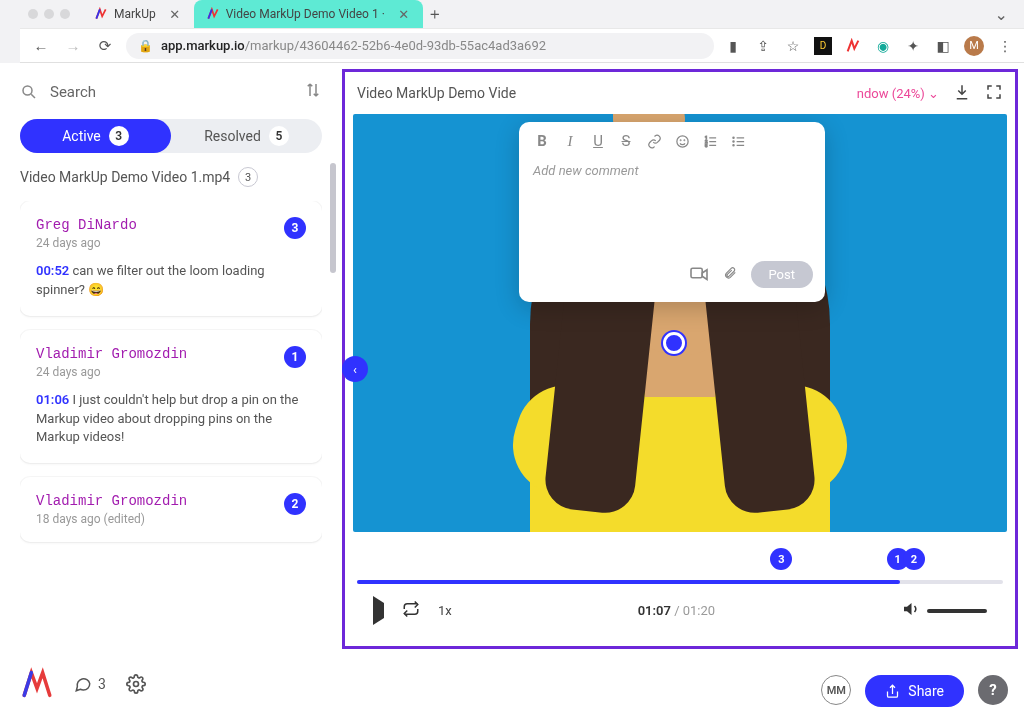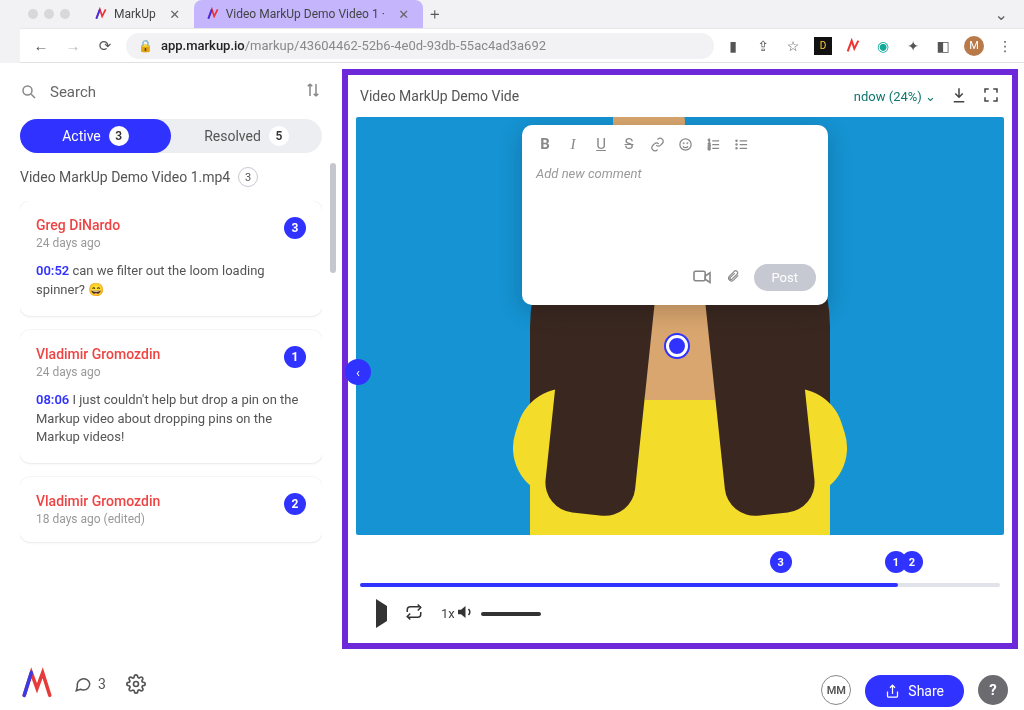--- a/index.html
+++ b/index.html
@@ -3,21 +3,21 @@
 <meta charset="utf-8">
 <style>
   * { box-sizing: border-box; margin: 0; padding: 0; font-family: -apple-system, BlinkMacSystemFont, "Segoe UI", Roboto, sans-serif; }
   body { background: #f2f2f4; width:1024px; height:710px; overflow:hidden; }
   
   .browser-chrome { background:#f2f2f4; border-bottom:1px solid #e0e0e0;margin-left:20px; }
   .tab-strip { display:flex; align-items:center; height:28px; padding:0 8px; }
   .traffic-lights { display:flex; gap:6px; margin-right:12px; }
   .tl { width:10px; height:10px; border-radius:50%; background:#d8d8da; }
   .tab { display:flex; align-items:center; gap:6px; height:28px; padding:0 12px; font-size:12px; color:#444; border-top-left-radius:8px; border-top-right-radius:8px; max-width:230px;}
-  .tab.active { background:#c4b5fd; }
+  .tab.active { background:#5eead4; }
   .tab .favicon { width:14px; height:14px; }
   .tab .close { color:#666; font-size:13px; width:14px; text-align:center; cursor:pointer;}
   .newtab { width:24px; height:24px; display:flex; align-items:center; justify-content:center; color:#555; font-size:16px; cursor:pointer;}
   .addr-bar { display:flex; align-items:center; background:#fff; height:34px; padding:0 10px; gap:10px; border-top:1px solid #e8e8e8;}
   .nav-btn { color:#555; width:22px; text-align:center; font-size:15px; cursor:pointer;}
   .nav-btn.disabled{color:#bbb;}
   .url-box { display:flex; align-items:center; flex:1; background:#f2f2f4; border-radius:20px; height:26px; padding:0 12px; font-size:13px; color:#333; gap:8px;}
   .url-box .lock{color:#555; font-size:12px;}
   .url-dim { color:#888; }
   .ext-icons { display:flex; align-items:center; gap:12px; color:#555; font-size:14px;}
@@ -33,36 +33,36 @@
   .toggle-pill { display:flex; background:#eceef2; border-radius:40px; height:34px; margin-bottom:14px;}
   .toggle-half { flex:1; display:flex; align-items:center; justify-content:center; gap:8px; font-size:14px; color:#555; cursor:pointer; border-radius:40px;text-align:right;}
   .toggle-half.active { background:#3032ff; color:#fff;}
   .badge-circle { width:20px; height:20px; border-radius:50%; background:#fff; color:#333; font-size:12px; display:flex; align-items:center; justify-content:center; font-weight:600;}
   .toggle-half:not(.active) .badge-circle { background:#fff;}
   .file-header { display:flex; align-items:center; gap:8px; font-size:14px; color:#555; margin-bottom:14px;}
   .file-count { width:20px; height:20px; border:1px solid #c8c8d2; border-radius:50%; display:flex; align-items:center; justify-content:center; font-size:11px; color:#555;}
   .comments-scroll { height:380px; overflow:hidden; position:relative;}
   .comment-card { background:#fff; border-radius:10px; padding:16px; margin-bottom:14px; box-shadow:0 1px 3px rgba(0,0,0,0.06), 0 0 0 1px rgba(0,0,0,0.03);}
   .comment-head { display:flex; justify-content:space-between; align-items:flex-start;}
-  .c-author { font-size:14px; color:#ef4444; font-weight:500;}
+  .c-author { font-size:14px; color:#a21caf; font-weight:500;font-family:Liberation Mono, monospace;}
   .c-time { font-size:12px; color:#999; margin-top:3px;}
   .pin-badge { width:22px; height:22px; border-radius:50%; background:#3032ff; color:#fff; font-size:12px; display:flex; align-items:center; justify-content:center; font-weight:700;}
   .c-body { font-size:13px; color:#555; margin-top:12px; line-height:1.45;}
   .c-ts { color:#3032ff; font-weight:600;}
   .fade-bottom{position:absolute; bottom:0; left:0; right:0; height:36px; background:linear-gradient(transparent,#fff);}
   .sidebar-footer { position:absolute; bottom:10px; left:20px; right:20px; display:flex; align-items:center; gap:20px;}
   .logo-m { width:34px; height:34px; }
   .footer-icon { display:flex; align-items:center; gap:6px; color:#555; font-size:14px;}
   
   .main { flex:1; position:relative; padding:6px;}
-  .canvas-frame{ border:6px solid #6d28d9; background:#fff; height:580px; position:relative;}
+  .canvas-frame{ border:3px solid #6d28d9; background:#fff; height:580px; position:relative;}
   .canvas-header{ display:flex; align-items:center; justify-content:space-between; height:42px; padding:0 12px; font-size:14px; color:#555;}
   .canvas-header .title{white-space:nowrap; overflow:hidden; text-overflow:ellipsis; max-width:170px;}
   .canvas-header .right{display:flex; align-items:center; gap:14px; color:#555;}
-  .zoom-size{font-size:13px;color:#0f766e;}
+  .zoom-size{font-size:13px;color:#ec4899;}
   .video-area { position:relative; height:418px; margin:0 8px; background:#1593d2; overflow:hidden; border-radius:2px;}
   
   .person{position:absolute; left:50%; transform:translateX(-50%); bottom:-30px; width:370px; height:460px;}
   .hair-back{position:absolute; top:72px; left:35px; width:300px; height:330px; background:#3a2820; border-radius:140px 140px 40px 40px / 150px 150px 40px 40px;}
   .face{position:absolute; top:108px; left:118px; width:135px; height:145px; background:#d9a66f; border-radius:60px 60px 70px 70px / 70px 70px 90px 90px;}
   .ear-l{position:absolute; top:175px; left:108px; width:24px; height:34px; background:#d09a60; border-radius:50%;}
   .ear-r{position:absolute; top:175px; left:240px; width:24px; height:34px; background:#d09a60; border-radius:50%;}
   .neck{position:absolute; top:240px; left:150px; width:70px; height:55px; background:#d9a66f;}
   .shirt{position:absolute; top:280px; left:35px; width:300px; height:220px; background:#f4dc2b; border-radius:90px 90px 10px 10px;}
   .sl-l{position:absolute;top:280px;left:20px;width:80px;height:110px;background:#f4dc2b;border-radius:50px 0 0 50px;transform:rotate(18deg);}
@@ -215,21 +215,21 @@
 
       <div class="comment-card">
         <div class="comment-head">
           <div>
             <div class="c-author">Vladimir Gromozdin</div>
             <div class="c-time">24 days ago</div>
           </div>
           <div class="pin-badge">1</div>
         </div>
         <div class="c-body">
-          <span class="c-ts">08:06</span>&nbsp;<span>I just couldn't help but drop a pin on the Markup video about dropping pins on the Markup videos!</span>
+          <span class="c-ts">01:06</span>&nbsp;<span>I just couldn't help but drop a pin on the Markup video about dropping pins on the Markup videos!</span>
         </div>
       </div>
 
       <div class="comment-card">
         <div class="comment-head">
           <div>
             <div class="c-author">Vladimir Gromozdin</div>
             <div class="c-time">18 days ago (edited)</div>
           </div>
           <div class="pin-badge">2</div>
@@ -366,20 +366,23 @@
       </div>
 
       <div class="controls-row">
         <div class="left">
           <span><span class="play-icon"></span></span>
           <span><svg width="18" height="18" viewBox="0 0 24 24" fill="none" stroke="#333" stroke-width="2">
                 <path d="M17 2l4 4-4 4M3 12V9a4 4 0 014-4h14M7 22l-4-4 4-4M21 12v3a4 4 0 01-4 4H3"></path>
               </svg></span>
           <span>1x</span>
         </div>
+        <div class="center">
+          <span style="font-weight:600;">01:07</span> <span class="dur">/ <span>01:20</span></span>
+        </div>
         <div class="right">
           <span><svg width="18" height="18" viewBox="0 0 24 24" fill="#333">
                 <path d="M4 9v6h4l6 5V4L8 9H4z"></path>
                 <path d="M18 8a6 6 0 010 8" fill="none" stroke="#333" stroke-width="2"></path>
               </svg></span>
           <div class="vol-bar"></div>
         </div>
       </div>
     </div>
 

